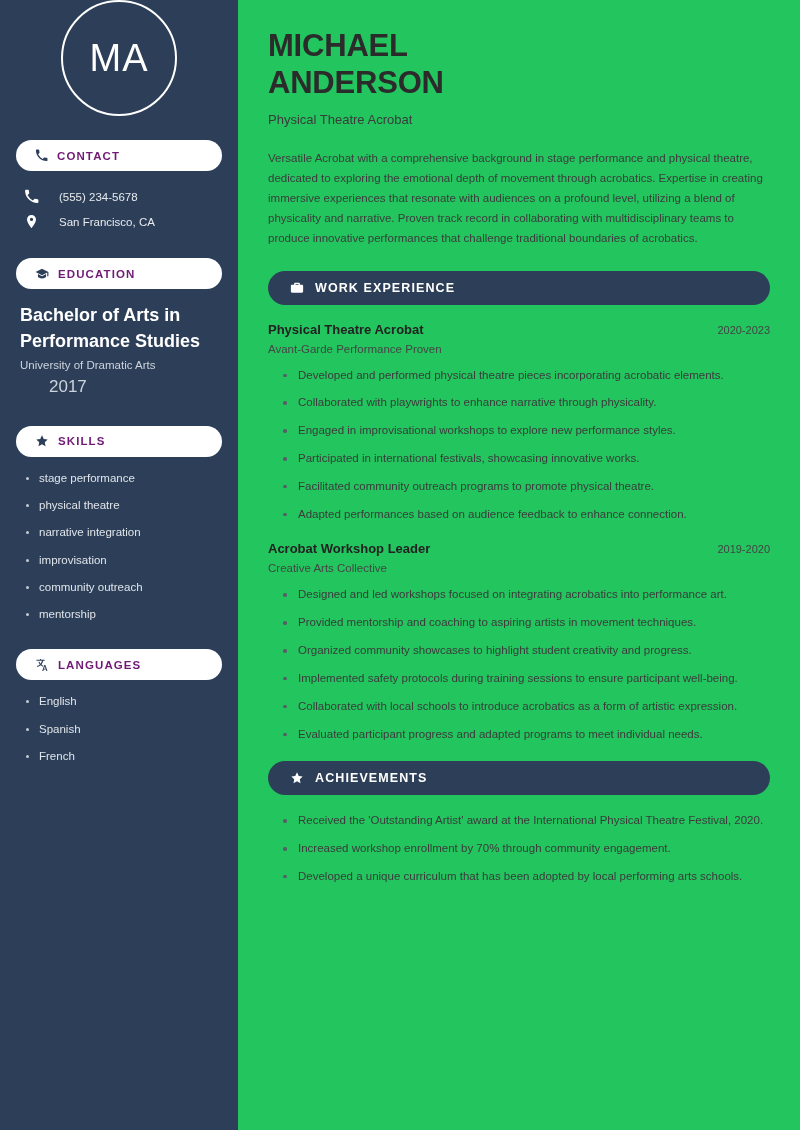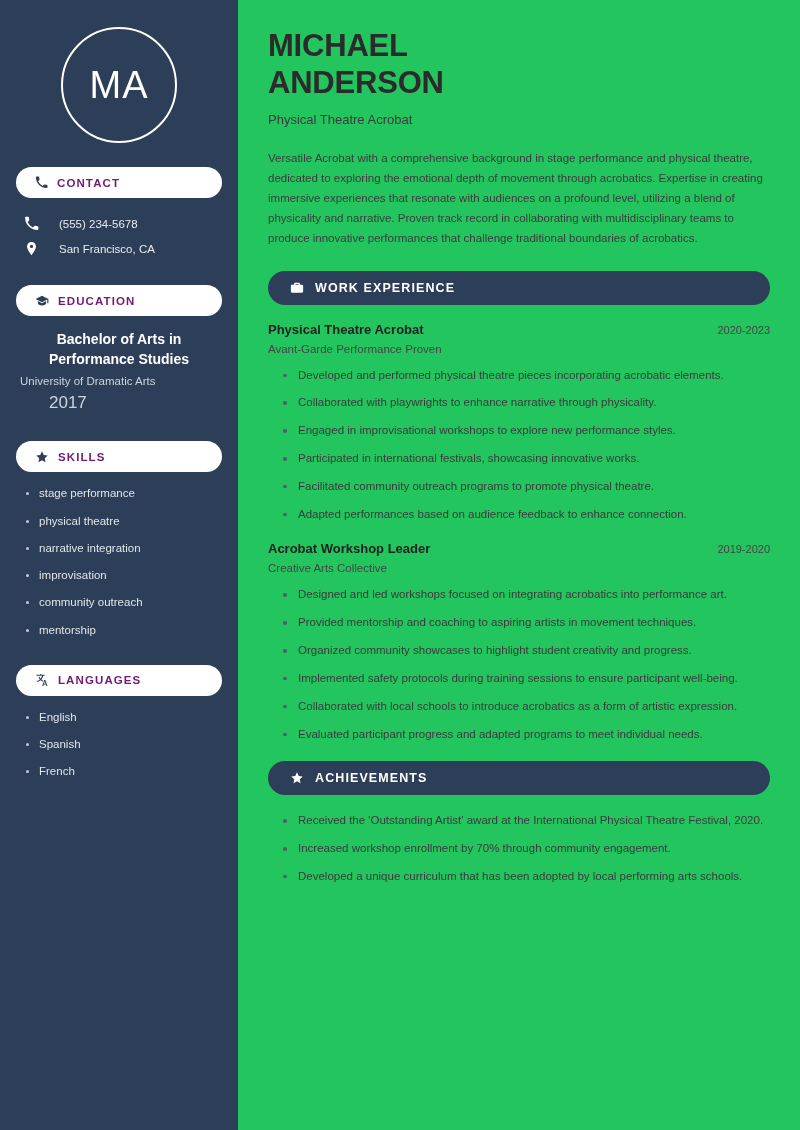--- a/index.html
+++ b/index.html
@@ -20,21 +20,20 @@
   .sidebar {
     width: 238px;
     min-width: 238px;
     background: #2d3f58;
     padding: 0 16px;
     color: #ffffff;
   }
   .monogram-wrap {
     display: flex;
     justify-content: center;
-    padding-top: 27px;
     padding-bottom: 24px;
   }
   .monogram {
     width: 116px; height: 116px;
     border: 2px solid #ffffff;
     border-radius: 50%;
     display: flex; align-items: center; justify-content: center;
     font-size: 38px;
     font-weight: 400;
     letter-spacing: 1px;
@@ -65,22 +64,22 @@
     align-items: center;
     gap: 20px;
     padding: 5px 4px 5px 8px;
     font-size: 11.5px;
     color: #e7eaee;
   }
   .contact-row svg { flex: 0 0 15px; display: block; }
 
   .edu-block { padding: 0 4px 0 4px; margin-bottom: 26px; }
   .edu-degree {
-    font-size: 14px; font-weight: bold; color: #ffffff;
-    line-height: 1.45; margin-bottom: 3px; text-align: center;
+    font-size: 18px; font-weight: bold; color: #ffffff;
+    line-height: 1.45; margin-bottom: 3px;
   }
   .edu-school { font-size: 11.5px; color: #ccd3dc; line-height: 1.5; }
   .edu-year   { font-size: 17px; color: #ccd3dc; line-height: 1.5; margin-left: 29px; }
 
   ul.side-list { list-style: none; padding: 0 4px 0 8px; margin-bottom: 26px; }
   ul.side-list li {
     position: relative;
     padding-left: 15px;
     font-size: 11.5px;
     color: #dfe4ea;

